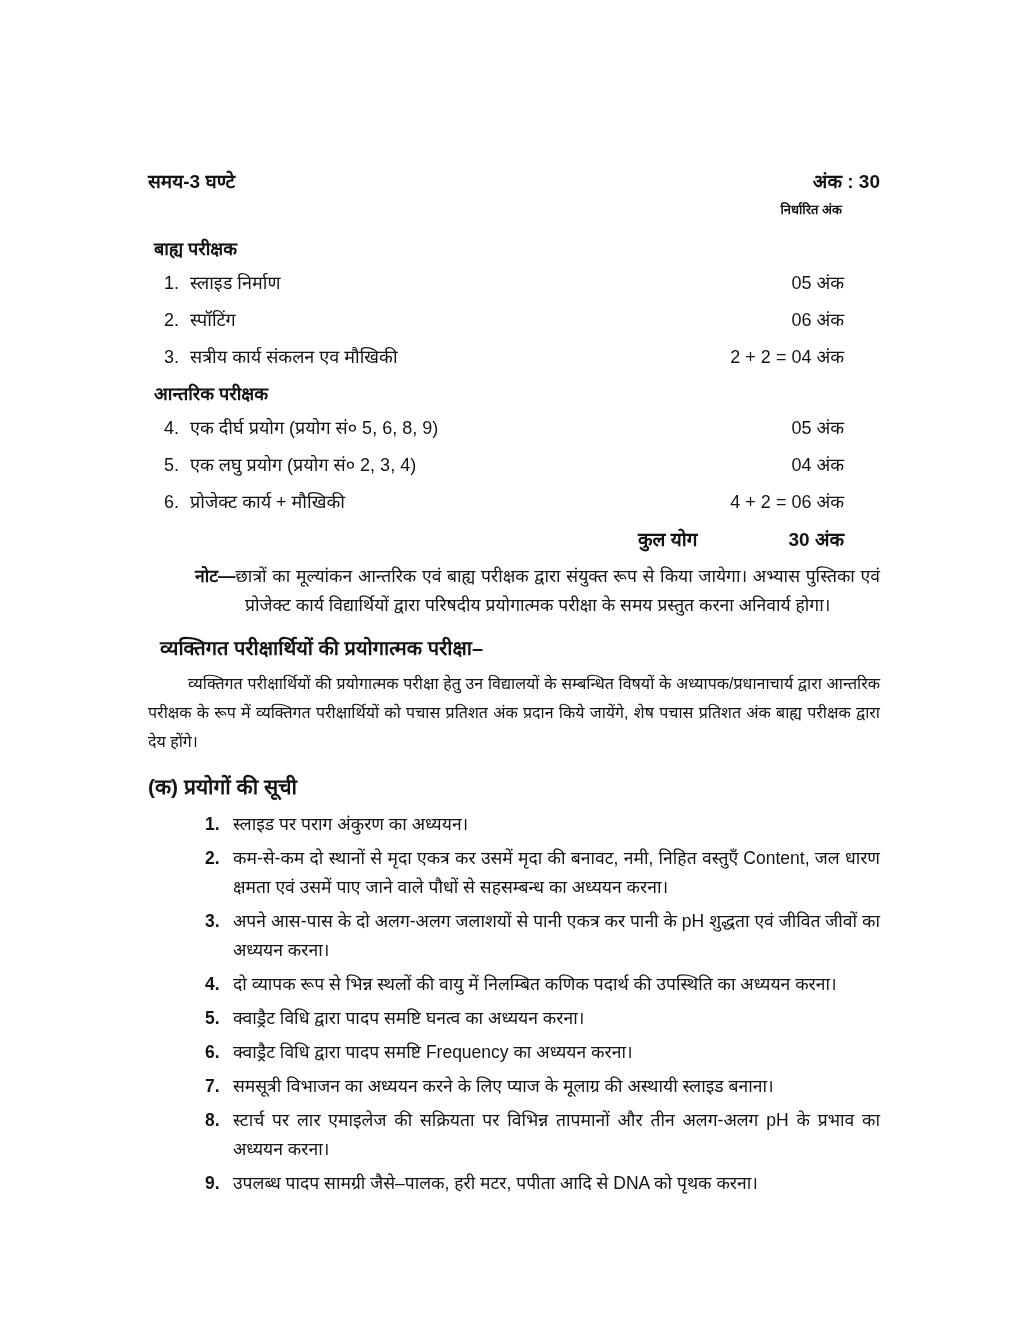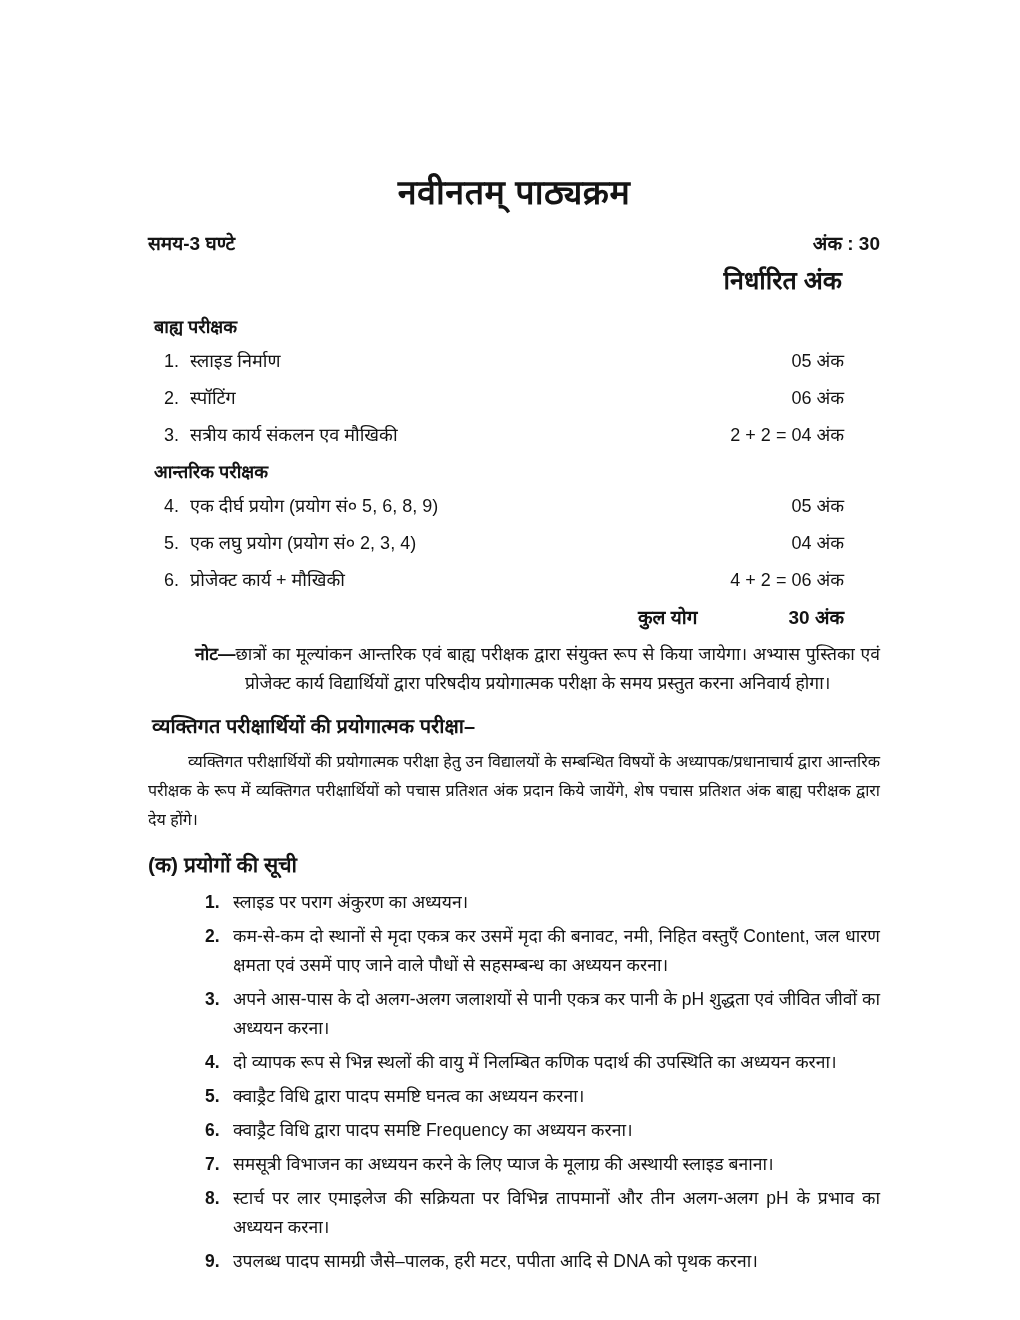--- a/index.html
+++ b/index.html
@@ -38,21 +38,21 @@
     display: flex;
     justify-content: space-between;
     align-items: flex-start;
     font-weight: bold;
     font-size: 19px;
     margin-bottom: 6px;
   }
   .allotted-row {
     text-align: right;
     font-weight: bold;
-    font-size: 25px;
+    font-size: 13px;
     padding-right: 38px;
     margin-bottom: 18px;
   }
   .section-heading {
     font-weight: bold;
     font-size: 18px;
     margin: 10px 0 10px 6px;
   }
   .mark-row {
     display: flex;
@@ -97,21 +97,21 @@
     text-indent: -60px;
     margin: 4px 0 14px 0;
   }
   .note .note-label {
     font-weight: bold;
     margin-left: 10px;
   }
   .h-bold {
     font-weight: bold;
     font-size: 20px;
-    margin: 14px 0 8px 4px;
+    margin: 14px 0 8px 12px;
   }
   .body-para {
     font-size: 16px;
     line-height: 29px;
     text-align: justify;
     text-indent: 40px;
     margin: 0 0 12px 0;
   }
   .list-heading {
     font-weight: bold;
@@ -137,21 +137,20 @@
     flex: 1 1 auto;
     text-align: justify;
   }
 </style>
 </head>
 <body>
 
 <div class="sheet">
   <div class="content">
 
-    <h1 class="doc-title">नवीनतम् पाठ्यक्रम</h1>
 
     <div class="header-row">
       <span>समय-3 घण्टे</span>
       <span>अंक : 30</span>
     </div>
 
     <div class="allotted-row">निर्धारित अंक</div>
 
     <div class="section-heading">बाह्य परीक्षक</div>
 

